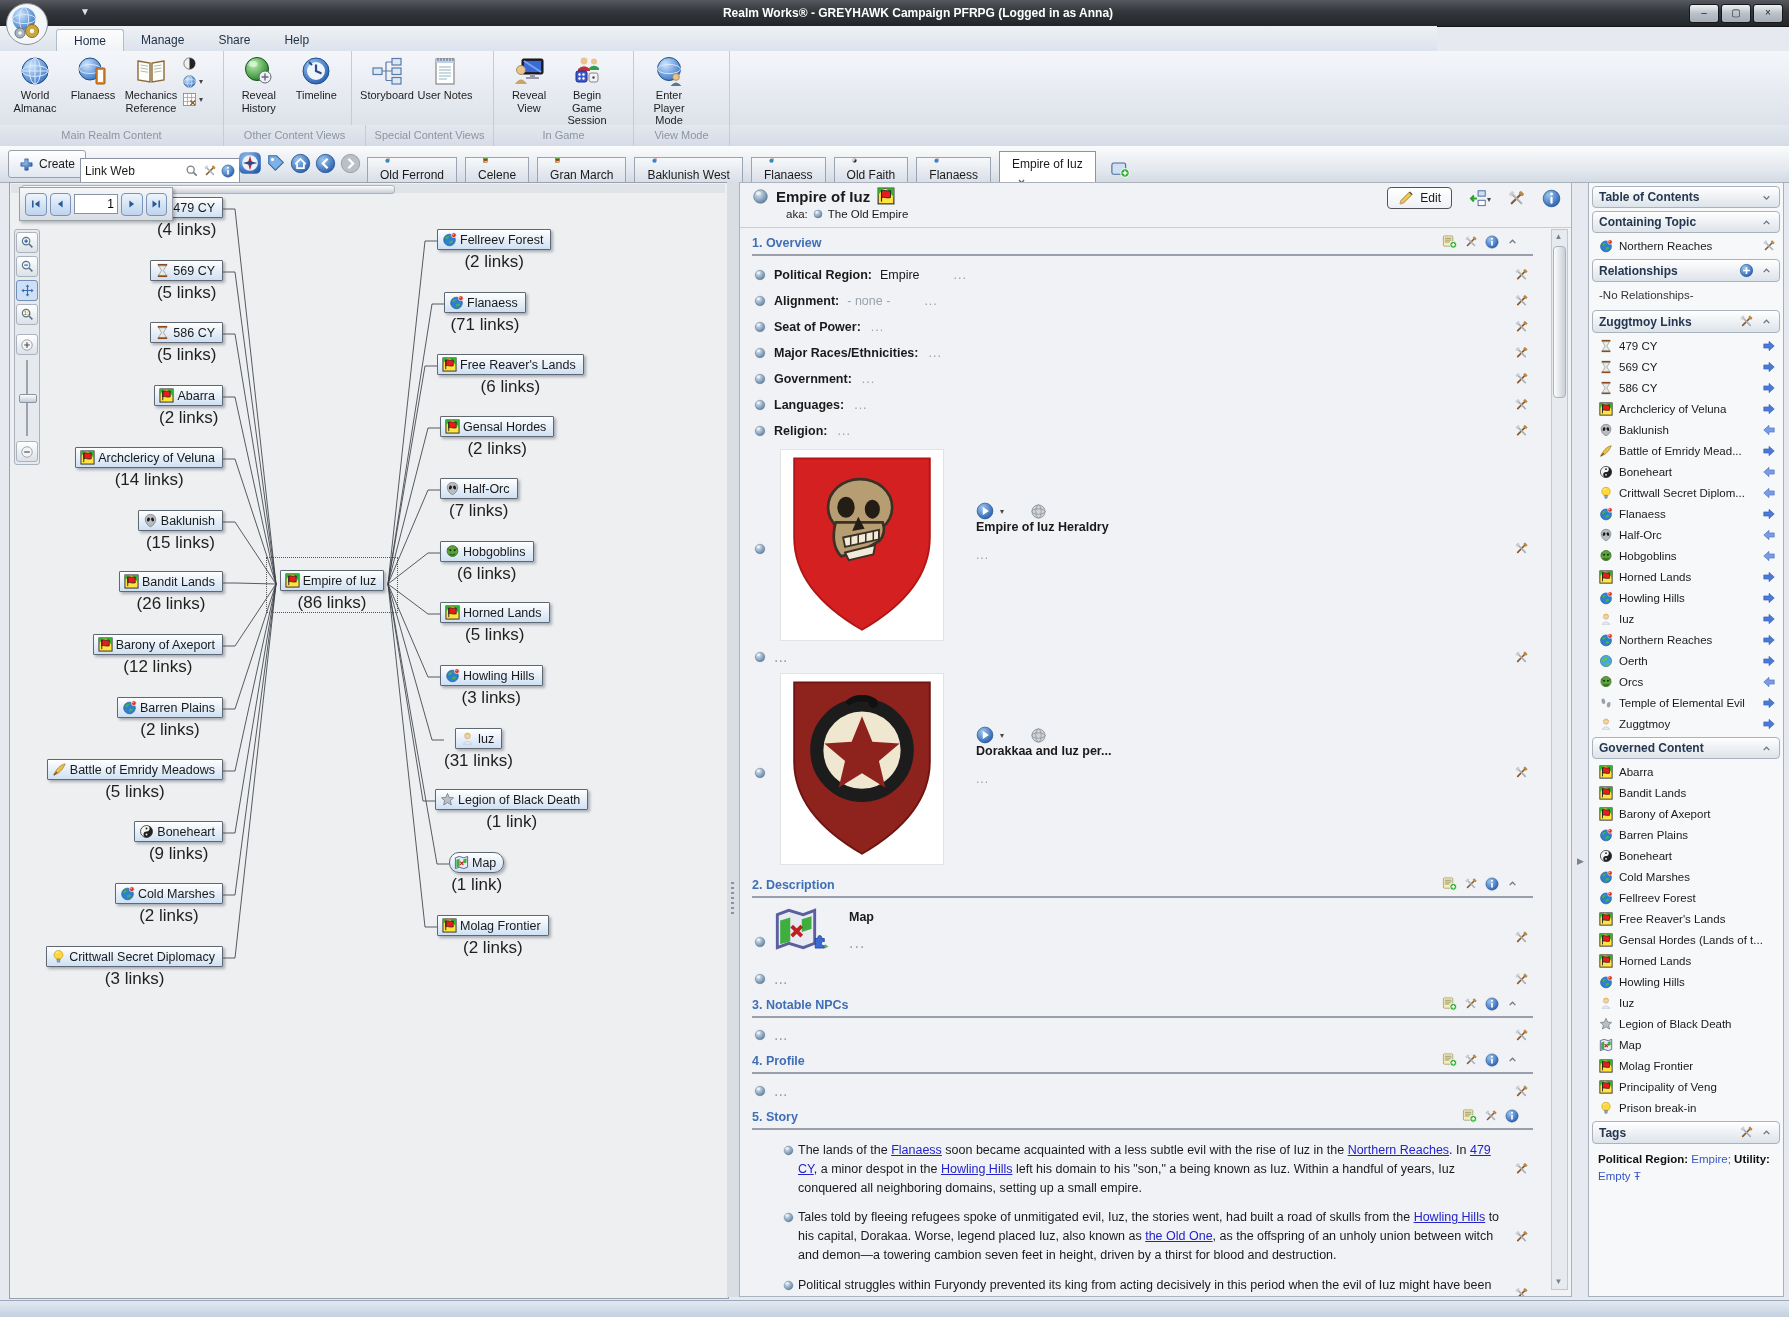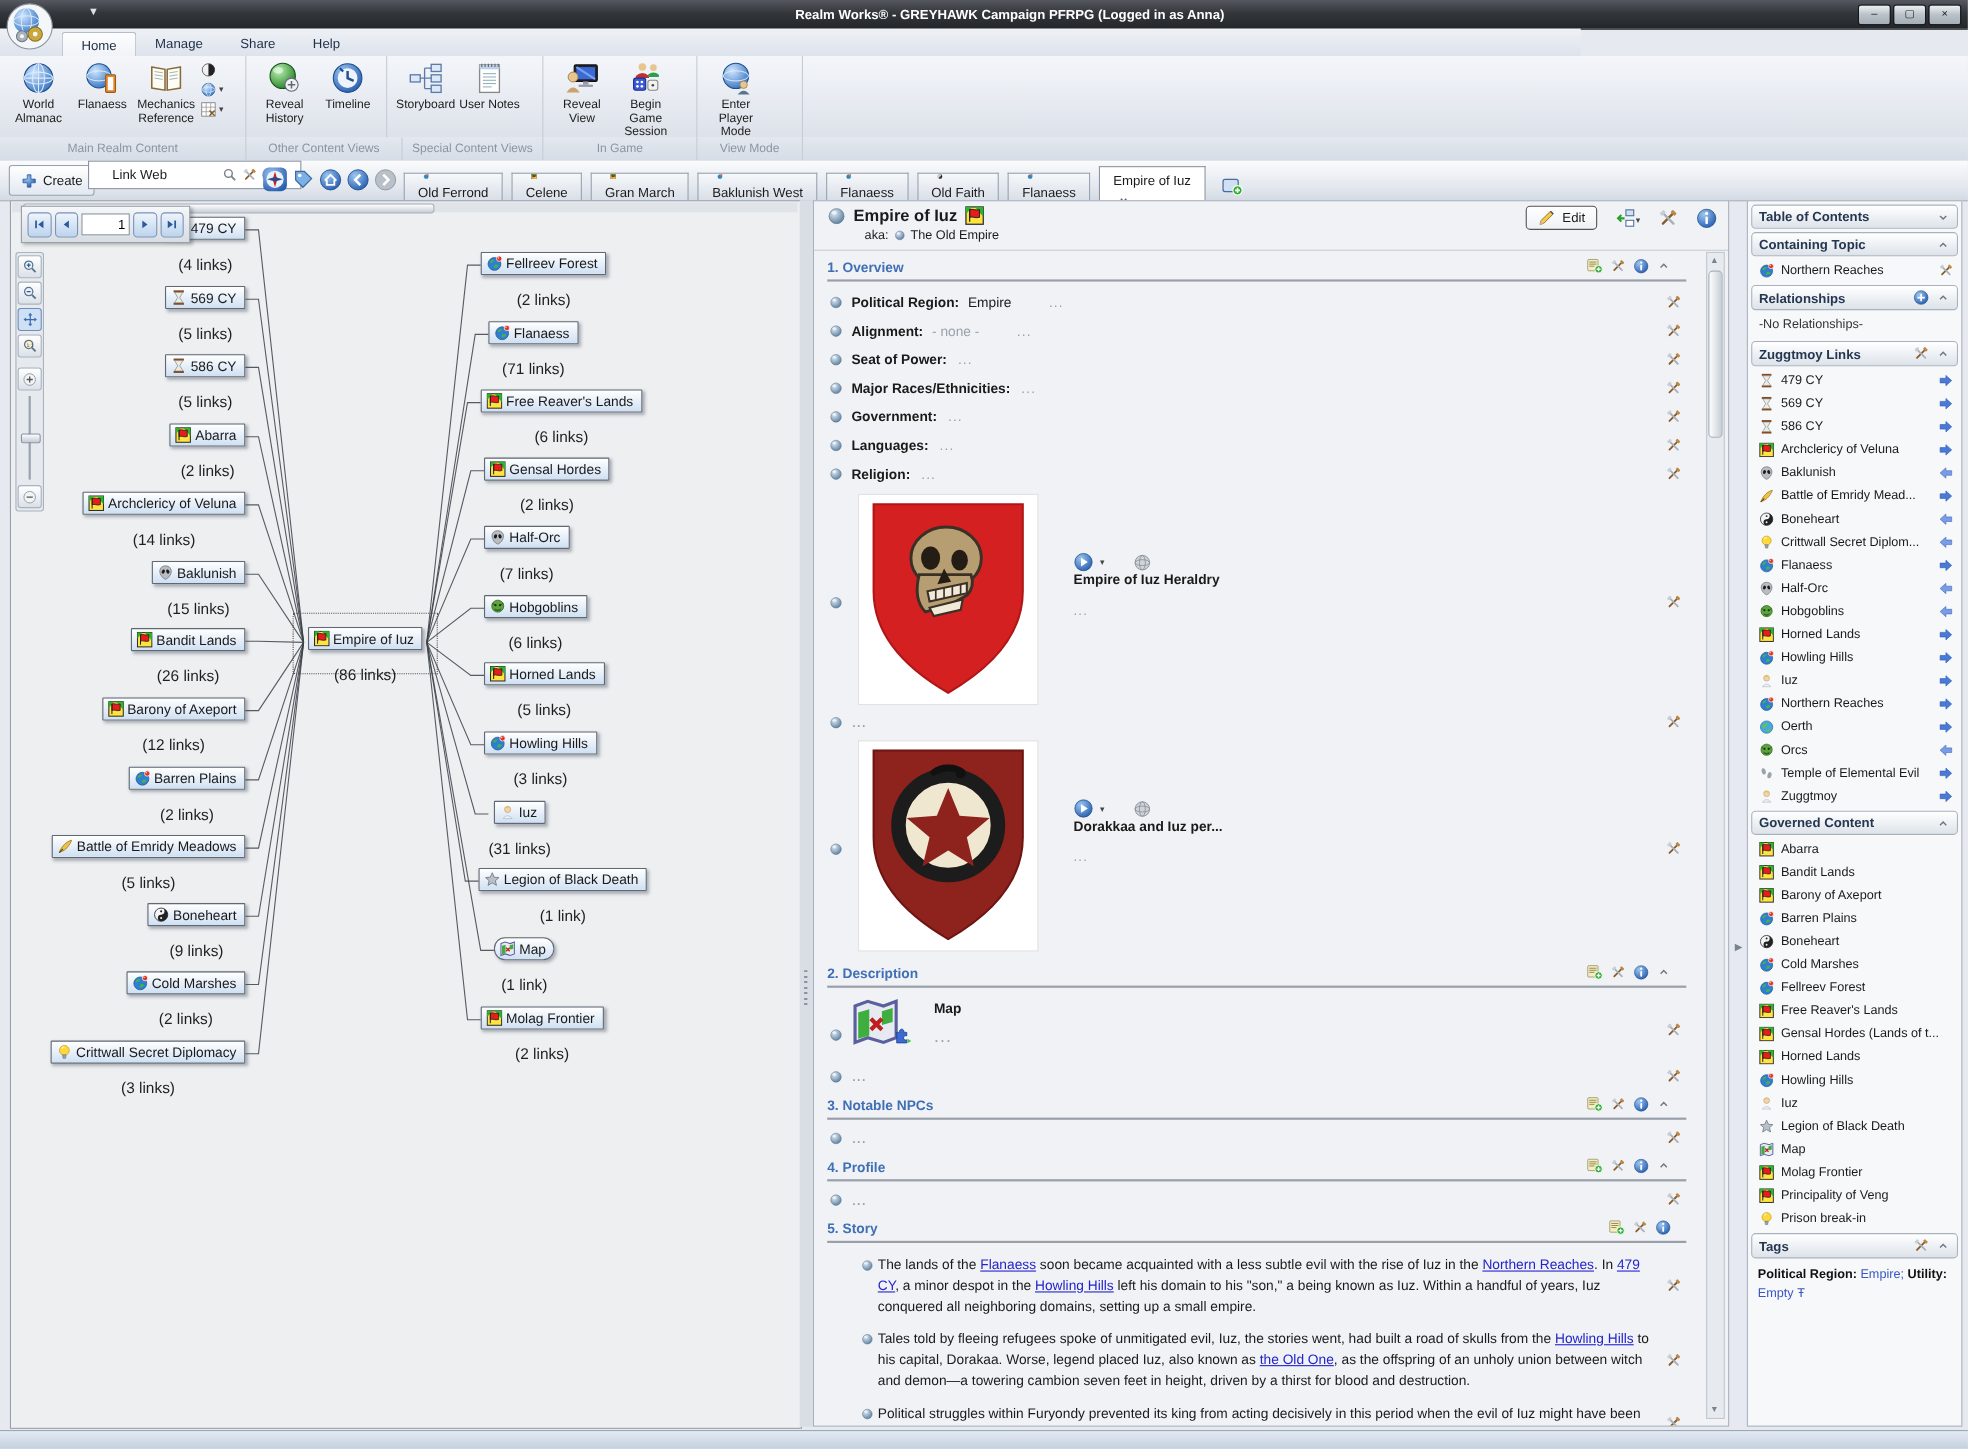--- a/index.html
+++ b/index.html
@@ -36,22 +36,22 @@
   .dd{font-size:8px;color:#444;}
   .grouplabels{position:absolute;left:0;top:125px;width:1789px;height:21px;
     background:linear-gradient(#e3e8ef,#d6dce6);border-bottom:1px solid #c2c9d3;display:flex;}
   .glabel{font-size:11px;color:#8b95a2;text-align:center;line-height:20px;border-right:1px solid #c6ccd5;}
   
   .cmdbar{position:absolute;left:0;top:146px;width:1789px;height:36px;
     background:linear-gradient(#fafbfc,#e2e7ee 70%,#d4dae3);border-bottom:1px solid #a6aeba;}
   .createbtn{position:absolute;left:8px;top:4px;height:26px;display:flex;align-items:center;gap:5px;
     padding:0 10px;border:1px solid #98a0ac;border-radius:3px;font-size:12px;
     background:linear-gradient(#ffffff,#e2e8f0);}
-  .viewfield{position:absolute;left:80px;top:0;width:150px;height:24px;background:#fff;
-    border:1px solid #8a93a2;display:flex;align-items:center;font-size:12px;padding:0 21px;}
+  .viewfield{position:absolute;left:80px;top:12px;width:150px;height:24px;background:#fff;
+    border:1px solid #8a93a2;display:flex;align-items:center;font-size:12px;padding:0 4px;}
   .viewfield .vlabel{flex:1;}
   .roundbtns{position:absolute;left:238px;top:5px;display:flex;gap:4px;align-items:center;}
   .dtabs{position:absolute;left:367px;bottom:0;display:flex;align-items:flex-end;height:32px;}
   .dtab{display:flex;align-items:flex-start;gap:5px;height:24px;padding:0 12px;font-size:12px;
     background:linear-gradient(#f6f8fa,#d9dfe8);border:1px solid #9aa4b2;border-bottom:none;margin-right:8px;
     color:#1a1a1a;flex-direction:column;}
   .dtab.active{background:#fff;height:30px;border-color:#8a94a2;}
   .dtab .dtx{margin-left:6px;color:#5a6472;font-size:12px;font-weight:bold;}
   .newtab{margin-left:6px;margin-bottom:4px;}
   
@@ -60,21 +60,21 @@
   .lw-hscroll{position:absolute;left:1px;top:1px;width:714px;height:9px;background:#e0e4e9;}
   .lw-hthumb{position:absolute;left:10px;top:1px;width:372px;height:7px;background:linear-gradient(#fdfdfd,#c9cfd7);
     border:1px solid #aab2bc;border-radius:3px;}
   .lwlines{position:absolute;left:0;top:0;z-index:1;}
   .lwlines path{stroke:#3c4148;stroke-width:1;fill:none;opacity:.85;}
   .lw-node{position:absolute;z-index:2;text-align:center;}
   .lw-box{display:inline-flex;align-items:center;gap:3px;background:linear-gradient(#ffffff,#cfe0f3);
     border:1px solid #5f6873;box-shadow:2px 2px 3px rgba(70,75,90,.4);padding:2px 7px 2px 4px;
     font-size:12.5px;white-space:nowrap;border-radius:1px;}
   .lw-box.pill{border-radius:10px;}
-  .lw-links{font-size:14px;color:#1f1f1f;margin-top:12px;}
+  .lw-links{font-size:17px;color:#1f1f1f;margin-top:1px;}
   .lw-center{position:absolute;left:256px;top:374px;width:132px;height:56px;border:1px dotted #555;
     z-index:3;text-align:center;padding-top:12px;box-sizing:border-box;}
   .pager{position:absolute;left:9px;top:4px;width:154px;height:34px;z-index:5;
     background:linear-gradient(#f5f7f9,#d8dde4);border:1px solid #98a0ac;box-shadow:2px 2px 3px rgba(0,0,0,.25);
     display:flex;align-items:center;gap:3px;padding:0 5px;box-sizing:border-box;}
   .pgbtn{width:22px;height:21px;border:1px solid #7a93b8;border-radius:4px;
     background:linear-gradient(#eef4fb,#bdd4ee);display:flex;align-items:center;justify-content:center;}
   .pginput{width:36px;height:18px;border:1px solid #8a93a2;font-size:12px;text-align:right;padding:0 3px;}
   .lwtools{position:absolute;left:4px;top:46px;width:26px;z-index:4;background:#e6eaef;
     border:1px solid #aab2be;border-radius:3px;padding:2px;box-sizing:border-box;

